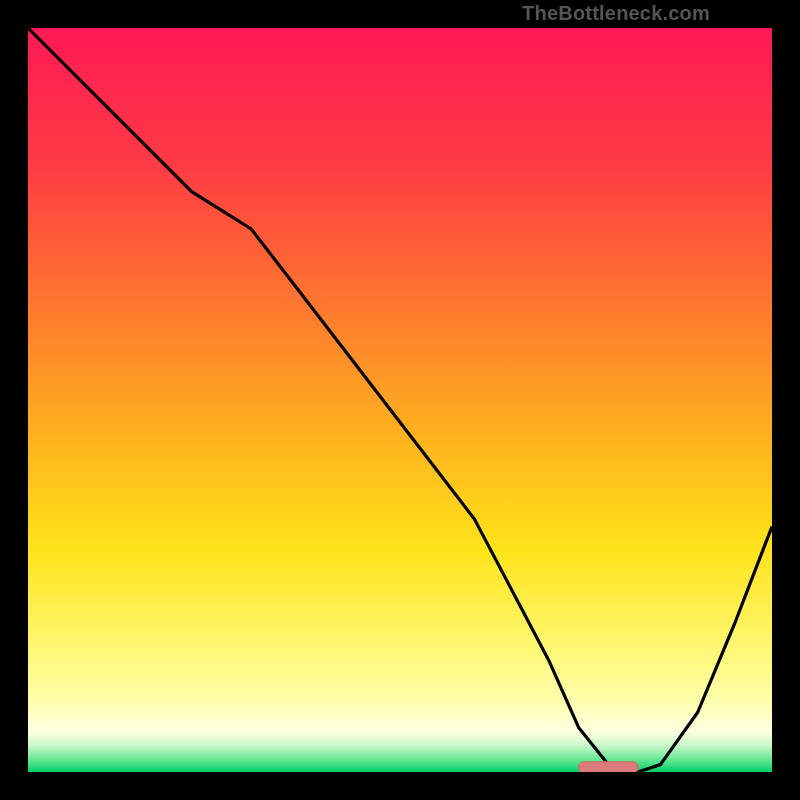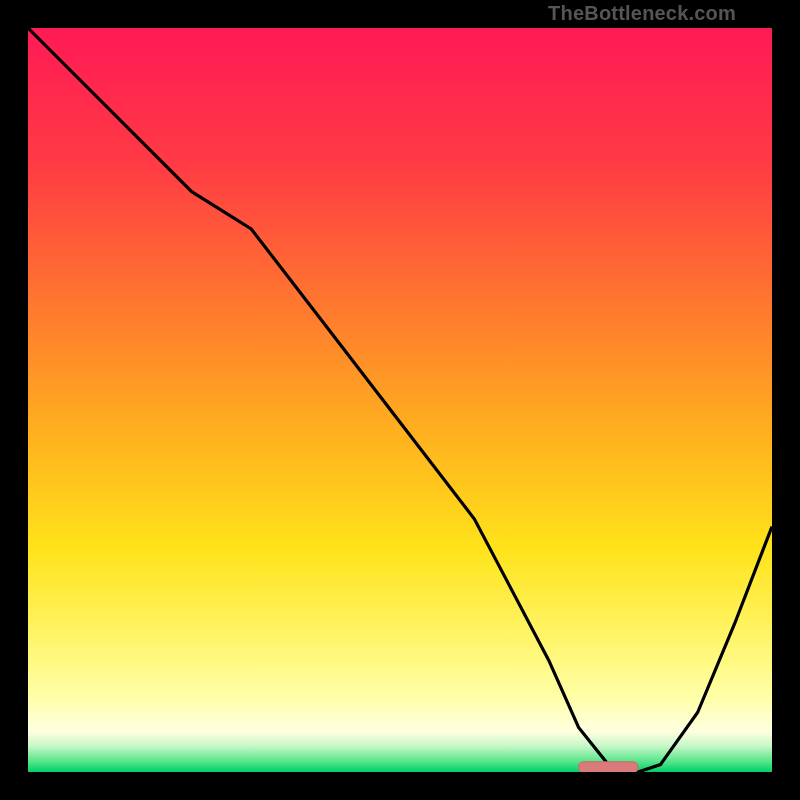--- a/index.html
+++ b/index.html
@@ -8,21 +8,20 @@
     width: 800px;
     height: 800px;
     background: #000;
     font-family: Arial, Helvetica, sans-serif;
   }
   .frame {
     position: relative;
     width: 716px;
     height: 800px;
     background: #000;
-    padding-left: 26px;
   }
   .watermark {
     position: absolute;
     top: 2px;
     right: 6px;
     color: #555;
     font-size: 20px;
     font-weight: bold;
     z-index: 10;
     letter-spacing: 0.2px;

